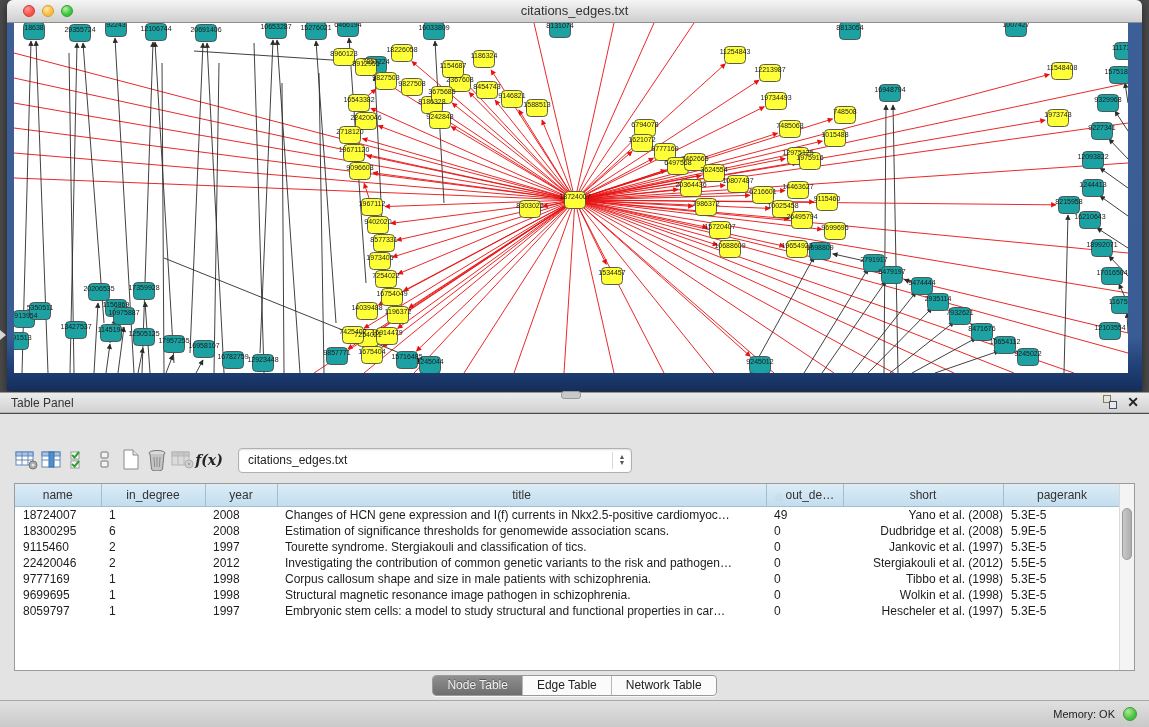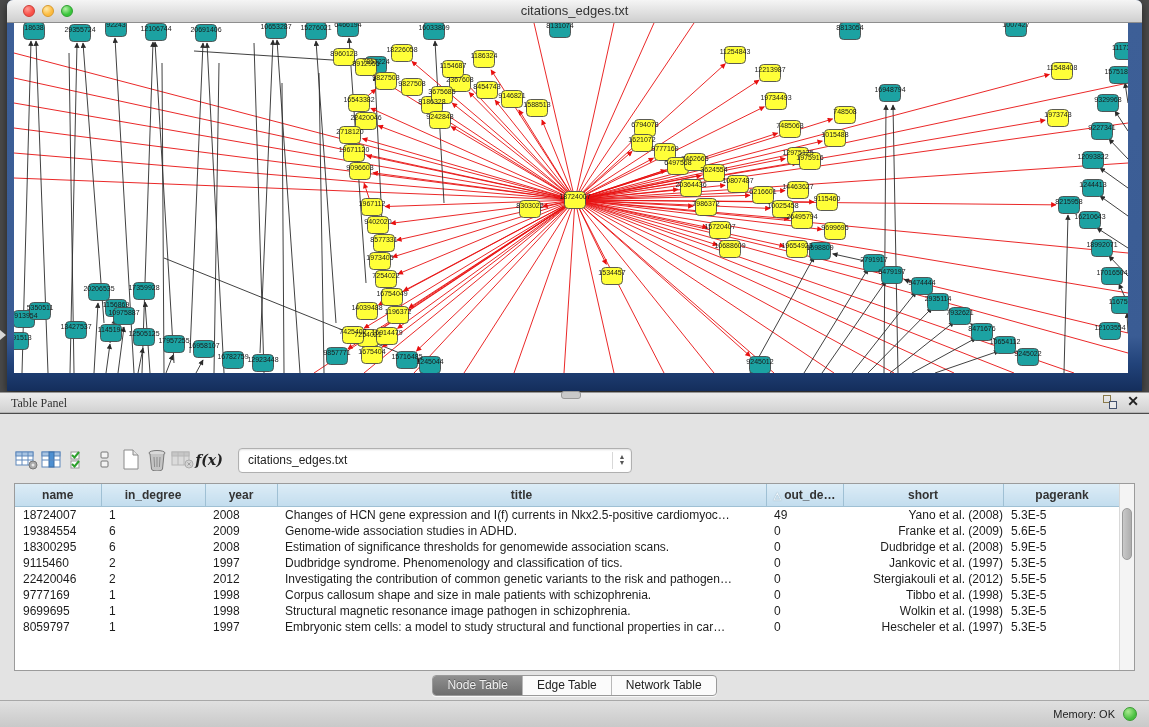--- a/index.html
+++ b/index.html
@@ -24,21 +24,21 @@
   .net-canvas{position:absolute;left:7px;top:23px;width:1114px;height:350px;
     background:#fff;overflow:hidden;}
   .net-canvas svg{display:block;}
   .left-collapse-arrow{position:absolute;left:0;top:330px;width:0;height:0;
     border-top:5px solid transparent;border-bottom:5px solid transparent;
     border-left:6px solid #d8d8d8;}
 
   
   .tp-header{position:absolute;left:0;top:392px;width:1149px;height:21px;
     background:linear-gradient(#ececec,#d2d2d2);border-top:1px solid #979797;
-    border-bottom:1px solid #b3b3b3;box-sizing:border-box;font-family:Liberation Serif, serif;}
+    border-bottom:1px solid #b3b3b3;box-sizing:border-box;}
   .tp-title{position:absolute;left:11px;top:3px;font-size:12px;color:#333;}
   .tp-grip{position:absolute;left:561px;top:-2px;width:18px;height:6px;
     background:#c9c9c9;border:1px solid #9a9a9a;border-radius:3px;}
   .tp-controls{position:absolute;right:10px;top:2px;display:flex;align-items:center;gap:10px;}
   .float-icon{position:relative;width:14px;height:14px;display:inline-block;}
   .float-icon .back{position:absolute;left:0;top:0;width:8px;height:8px;border:1.5px solid #8a7a4a;box-sizing:border-box;}
   .float-icon .front{position:absolute;right:0;bottom:0;width:8px;height:8px;border:1.5px solid #44526e;background:#e9e9e9;box-sizing:border-box;}
   .close-x{font-size:14px;font-weight:bold;color:#222;line-height:14px;cursor:default;}
 
   
@@ -49,21 +49,21 @@
   .combo{margin-left:16px;width:392px;height:23px;background:#fff;border:1px solid #b0b0b0;
     border-radius:4px;display:flex;align-items:center;box-shadow:inset 0 1px 2px rgba(0,0,0,.12);}
   .combo-value{flex:1;padding-left:9px;font-size:12px;color:#222;}
   .combo-arrows{width:18px;display:flex;flex-direction:column;align-items:center;line-height:6px;
     font-size:7px;color:#555;border-left:1px solid #d8d8d8;height:17px;justify-content:center;}
 
   
   .tablebox{position:absolute;left:14px;top:69px;width:1121px;height:188px;background:#fff;
     border:1px solid #9b9b9b;box-sizing:border-box;overflow:hidden;}
   table.data{border-collapse:collapse;table-layout:fixed;width:1106px;font-size:12px;color:#1c1c1c;}
-  table.data th{height:20px;font-weight:bold;font-size:12px;color:#333;
+  table.data th{height:20px;font-weight:normal;font-size:12px;color:#333;
     background:linear-gradient(#dcecf6,#c3ddee);border-right:1px solid #9fc0d4;
     border-bottom:1px solid #9fc0d4;text-align:center;overflow:hidden;white-space:nowrap;}
   table.data td{height:16px;line-height:16px;padding:0 0 0 8px;overflow:hidden;
     white-space:nowrap;text-overflow:clip;}
   td.c-short{text-align:right;padding:0;}
   .sort-tri{display:inline-block;color:#eef6fb;text-shadow:0 0 1px #6f93a8;font-size:10px;margin-right:3px;}
   .vscroll{position:absolute;right:0;top:0;bottom:0;width:15px;background:#f4f4f4;border-left:1px solid #d9d9d9;box-sizing:border-box;}
   .vthumb{position:absolute;left:2px;top:24px;width:10px;height:52px;border-radius:5px;
     background:linear-gradient(90deg,#c9c9c9,#aeaeae);border:1px solid #9a9a9a;box-sizing:border-box;}
 
@@ -847,42 +847,33 @@
           <tr>
             <td>18724007</td>
             <td>1</td>
             <td>2008</td>
             <td>Changes of HCN gene expression and I(f) currents in Nkx2.5-positive cardiomyoc…</td>
             <td>49</td>
             <td class="c-short">Yano et al. (2008)</td>
             <td>5.3E-5</td>
           </tr>
           <tr>
-            <td>19384554</td>
-            <td>6</td>
-            <td>2009</td>
-            <td>Genome-wide association studies in ADHD.</td>
-            <td>0</td>
-            <td class="c-short">Franke et al. (2009)</td>
-            <td>5.6E-5</td>
-          </tr>
-          <tr>
             <td>18300295</td>
             <td>6</td>
             <td>2008</td>
             <td>Estimation of significance thresholds for genomewide association scans.</td>
             <td>0</td>
             <td class="c-short">Dudbridge et al. (2008)</td>
             <td>5.9E-5</td>
           </tr>
           <tr>
             <td>9115460</td>
             <td>2</td>
             <td>1997</td>
-            <td>Dudbridge syndrome. Phenomenology and classification of tics.</td>
+            <td>Tourette syndrome. Stergiakouli and classification of tics.</td>
             <td>0</td>
             <td class="c-short">Jankovic et al. (1997)</td>
             <td>5.3E-5</td>
           </tr>
           <tr>
             <td>22420046</td>
             <td>2</td>
             <td>2012</td>
             <td>Investigating the contribution of common genetic variants to the risk and pathogen…</td>
             <td>0</td>

